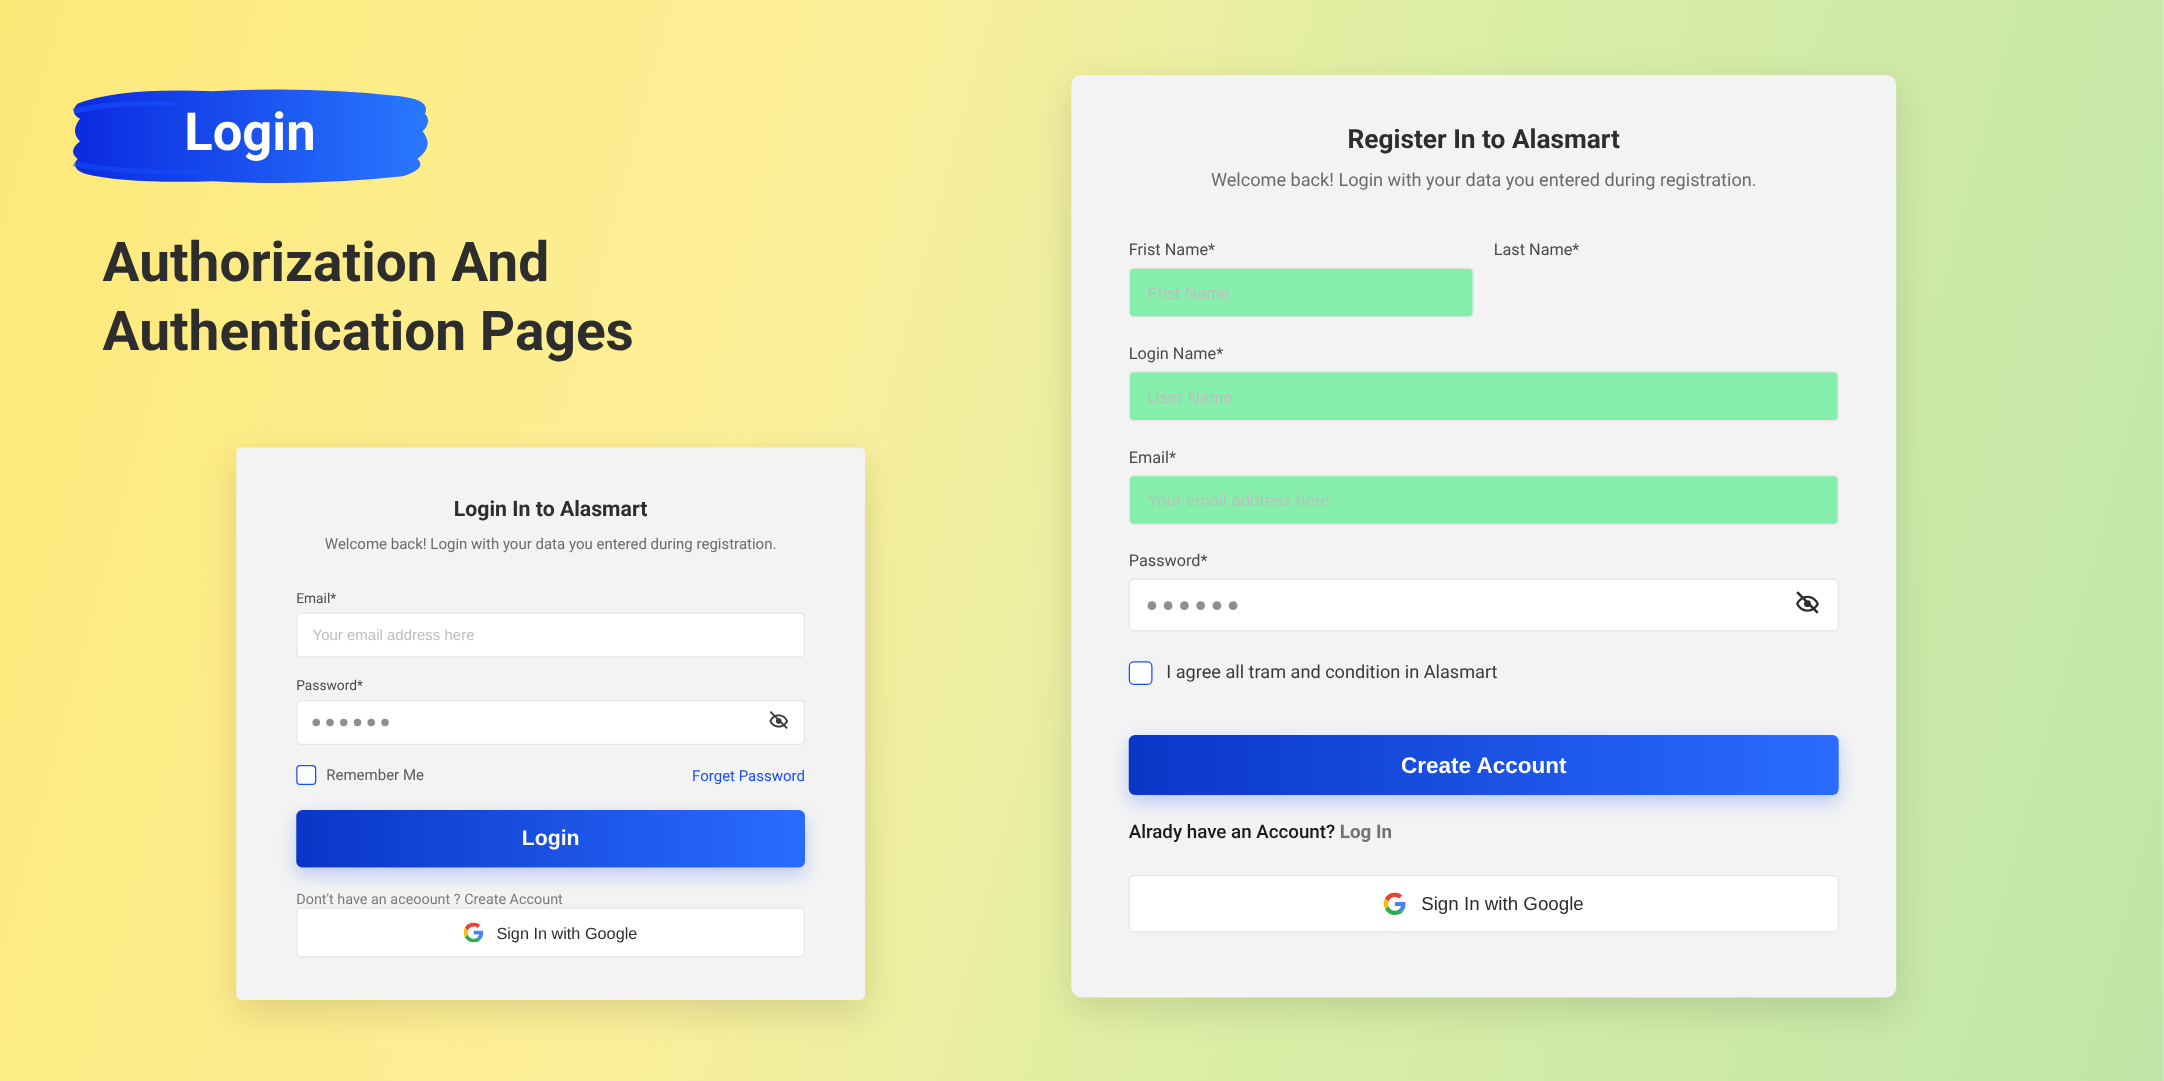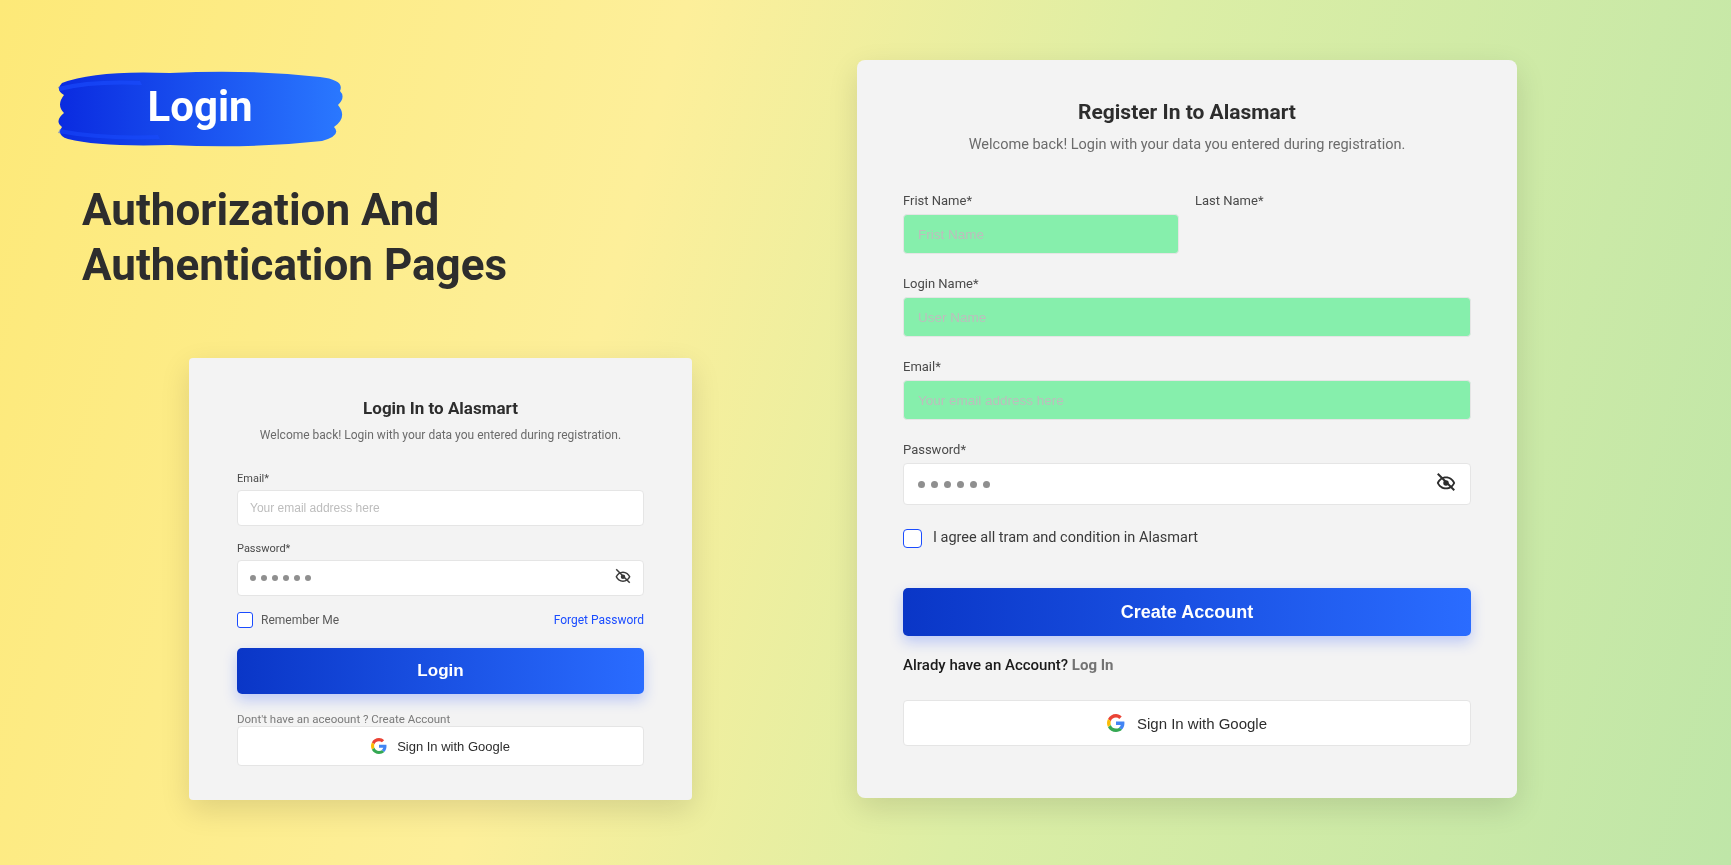--- a/index.html
+++ b/index.html
@@ -102,21 +102,21 @@
 .eye-icon {
   position: absolute;
   right: 12px;
   top: 50%;
   transform: translateY(-50%);
   cursor: pointer;
 }
 .row-flex {
   display: flex;
   justify-content: space-between;
-  align-items: center;
+  align-items: flex-end;
   margin: 16px 0 20px;
 }
 .checkbox-wrap {
   display: flex;
   align-items: center;
   gap: 8px;
   font-size: 12px;
   color: #5a5a5a;
 }
 .cb {

